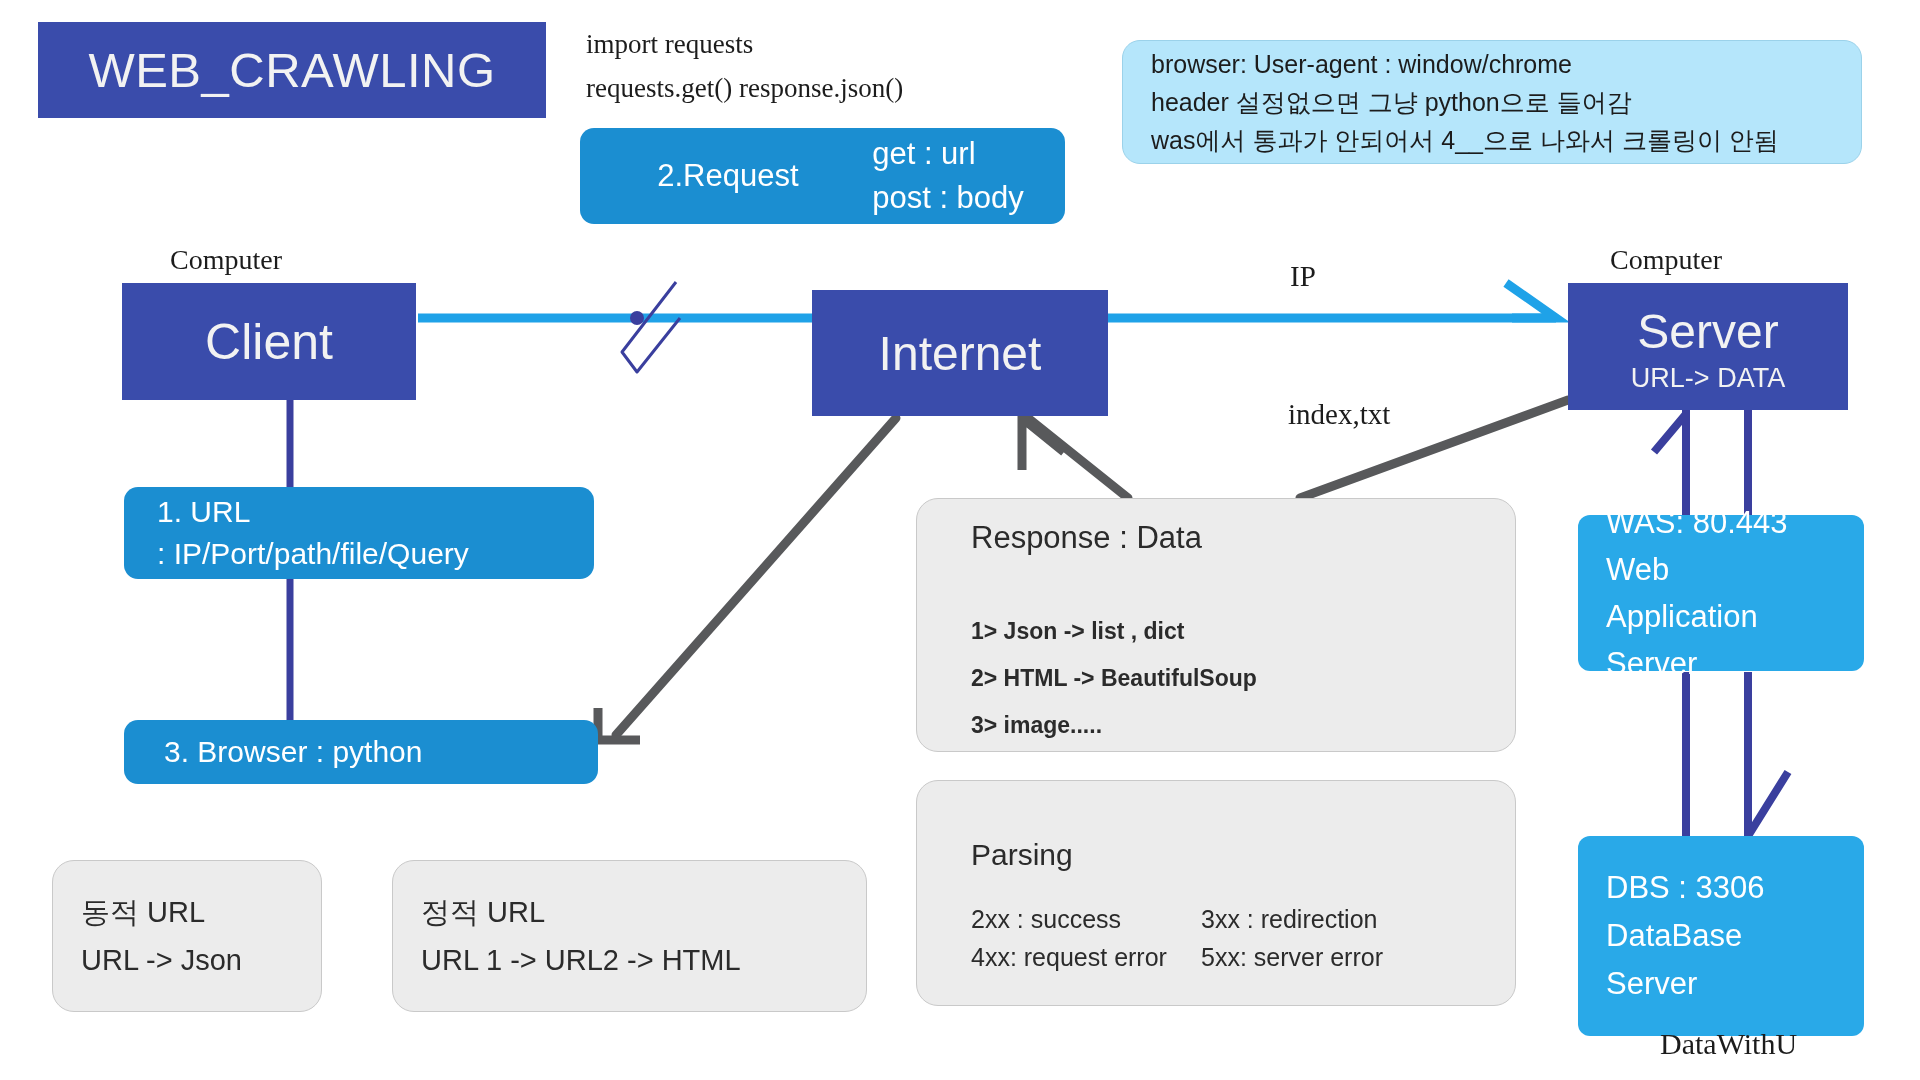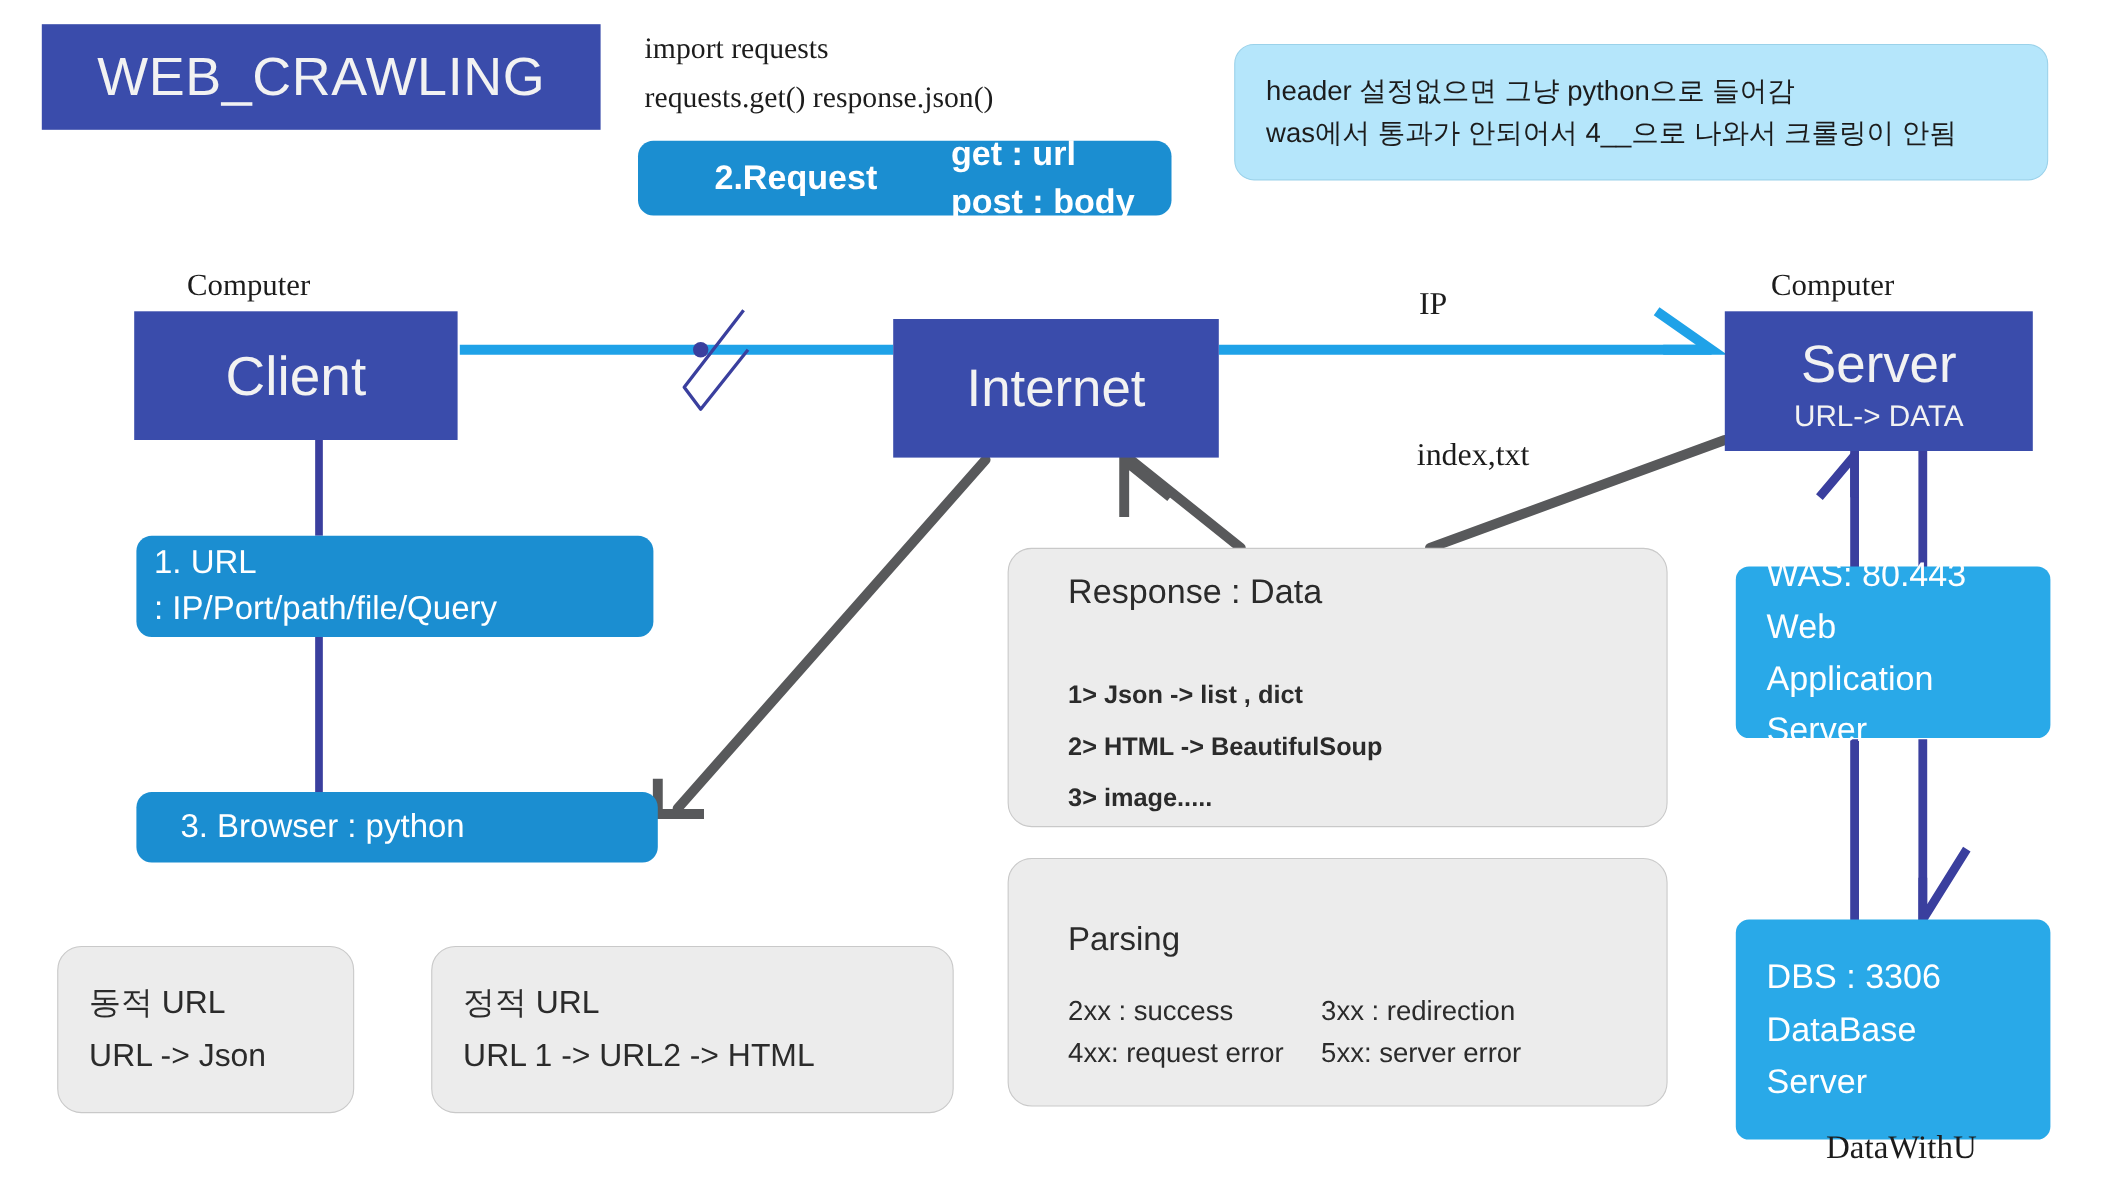--- a/index.html
+++ b/index.html
@@ -81,25 +81,24 @@
     justify-content: flex-start;
   }
   #browser-note {
     left: 1122px; top: 40px; width: 740px; height: 124px;
     padding: 14px 24px 14px 28px;
     font-size: 25px;
     line-height: 38px;
     justify-content: center;
   }
   #request-box {
-    left: 580px; top: 128px; width: 485px; height: 68px;
+    left: 580px; top: 128px; width: 485px; height: 96px;
     flex-direction: row;
     align-items: center;
     padding-left: 36px;
-    font-weight: bold;
   }
   #request-box .req-label {
     font-size: 31px;
     width: 215px;
   }
   #request-box .req-lines {
     font-size: 31px;
     line-height: 44px;
   }
 
@@ -137,21 +136,21 @@
     align-items: flex-start;
   }
   #label-index {
     left: 1288px; top: 395px; width: 220px; height: 38px;
     font-size: 29px;
     align-items: flex-start;
   }
 
   #url-box {
     left: 124px; top: 487px; width: 470px; height: 92px;
-    padding-left: 16px;
+    padding-left: 33px;
     font-size: 30px;
     line-height: 42px;
   }
   #browser-box {
     left: 124px; top: 720px; width: 474px; height: 64px;
     padding-left: 40px;
     font-size: 30px;
     justify-content: center;
   }
 
@@ -246,20 +245,21 @@
   <div class="node box-navy" id="title-box">
     <span>WEB_CRAWLING</span>
   </div>
 
   <div class="node plain-text" id="code-note">
     <span>import requests</span>
     <span>requests.get()   response.json()</span>
   </div>
 
   <div class="node box-paleblue" id="browser-note">
+    <span>browser: User-agent : window/chrome</span>
     <span>header 설정없으면 그냥 python으로 들어감</span>
     <span>was에서 통과가 안되어서 4__으로  나와서 크롤링이 안됨</span>
   </div>
 
   <div class="node box-blue" id="request-box">
     <span class="req-label">2.Request</span>
     <span class="req-lines">
       <span style="display:block">get  :  url</span>
       <span style="display:block">post : body</span>
     </span>

